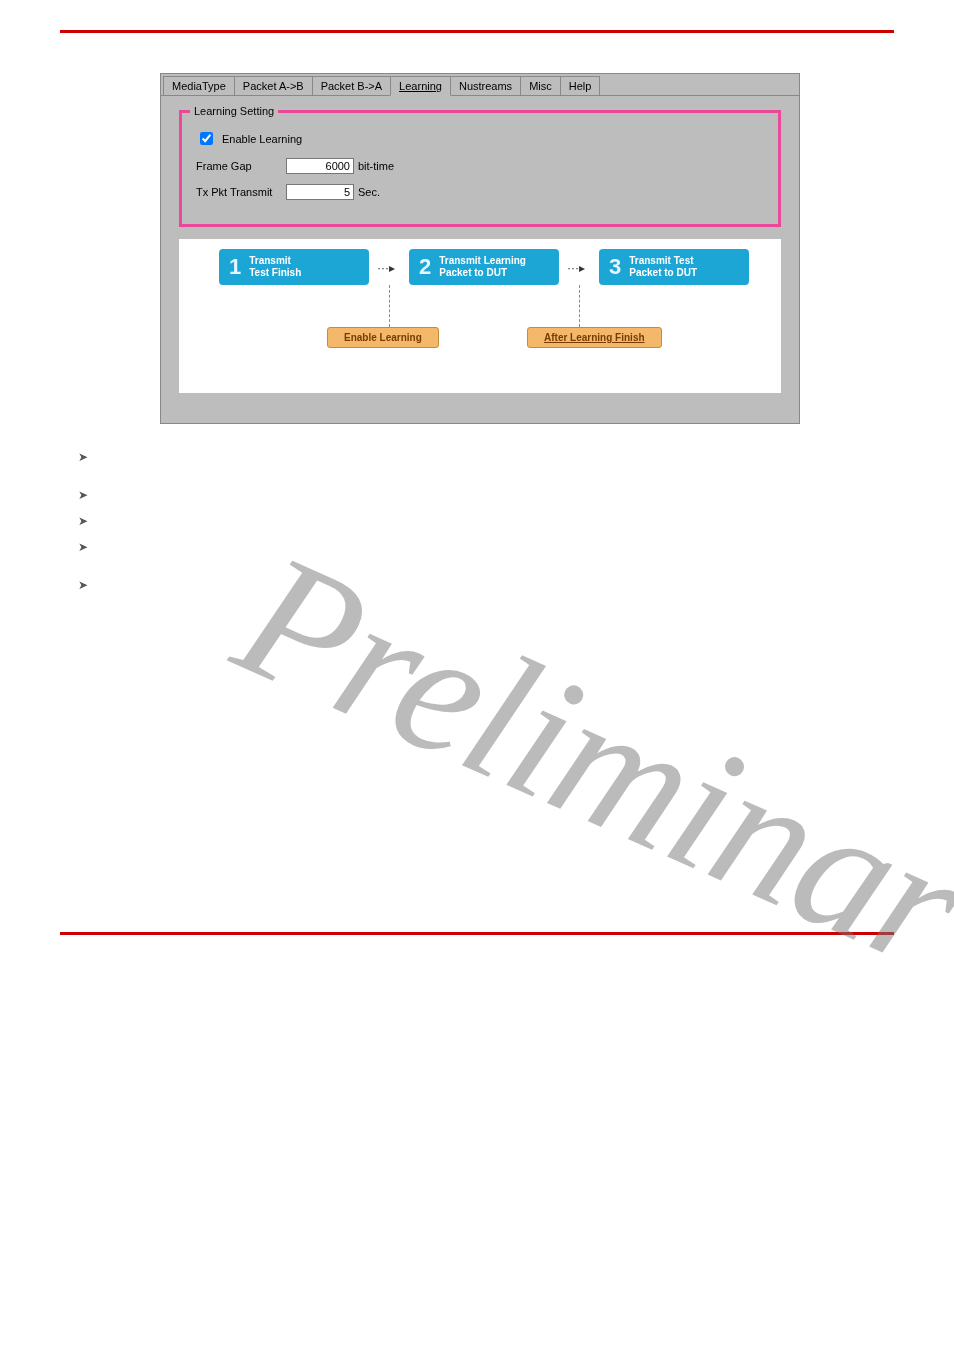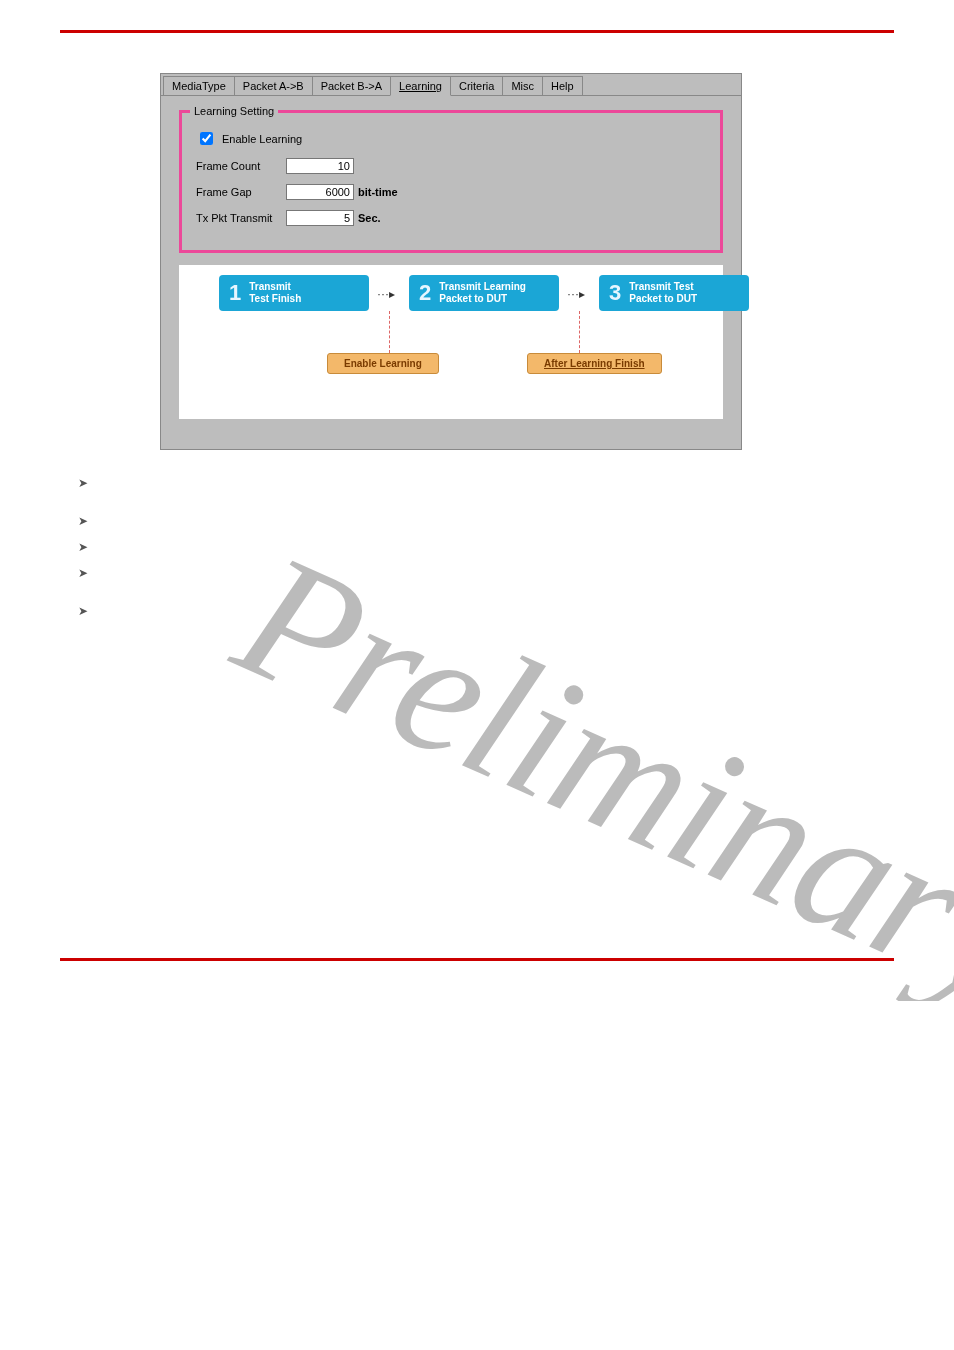--- a/index.html
+++ b/index.html
@@ -24,21 +24,21 @@
     font-size: 30px;
     vertical-align: -2px;
   }
   .red-rule {
     border: 0;
     border-top: 3px solid #c00;
     margin: 0 0 40px 0;
   }
   .screenshot-wrap {
     margin: 0 16px 20px 100px;
-    width: 582px;
+    width: 640px;
     position: relative;
   }
   .win {
     background: #bdbdbd;
     border: 1px solid #888;
     font-family: Tahoma, Arial, sans-serif;
     font-size: 12px;
     color: #000;
   }
   .tabs {
@@ -91,21 +91,20 @@
   .row input[type=text] {
     width: 60px;
     text-align: right;
     font-size: 11px;
     padding: 1px 3px;
     border: 1px solid #777;
     background: #fff;
   }
   .row .unit {
     margin-left: 4px;
-    font-weight: bold;
   }
   .chk {
     display: flex;
     align-items: center;
     gap: 6px;
     font-size: 11px;
     margin: 6px 0;
   }
   input[type=checkbox] {
     width: 13px;
@@ -215,39 +214,35 @@
   <hr class="red-rule">
 
   <div class="screenshot-wrap">
     <div class="win">
 
       <div class="tabs">
         <div class="tab">MediaType</div>
         <div class="tab">Packet A-&gt;B</div>
         <div class="tab">Packet B-&gt;A</div>
         <div class="tab active">Learning</div>
-        <div class="tab">Criteria</div>
+        <div class="tab">Nustreams</div>
         <div class="tab">Misc</div>
         <div class="tab">Help</div>
       </div>
 
       <div class="panel">
 
         <div class="groupbox">
           <span class="legend">Learning Setting</span>
 
           <div class="chk">
             <input type="checkbox" checked="" style="">
             <span>Enable Learning</span>
           </div>
 
-          <div class="row">
-            <label class="lbl">Frame Count</label>
-            <input type="text" value="10" style="">
-          </div>
 
           <div class="row">
             <label class="lbl">Frame Gap</label>
             <input type="text" value="6000" style="">
             <span class="unit">bit-time</span>
           </div>
 
           <div class="row">
             <label class="lbl">Tx Pkt Transmit</label>
             <input type="text" value="5" style="">

